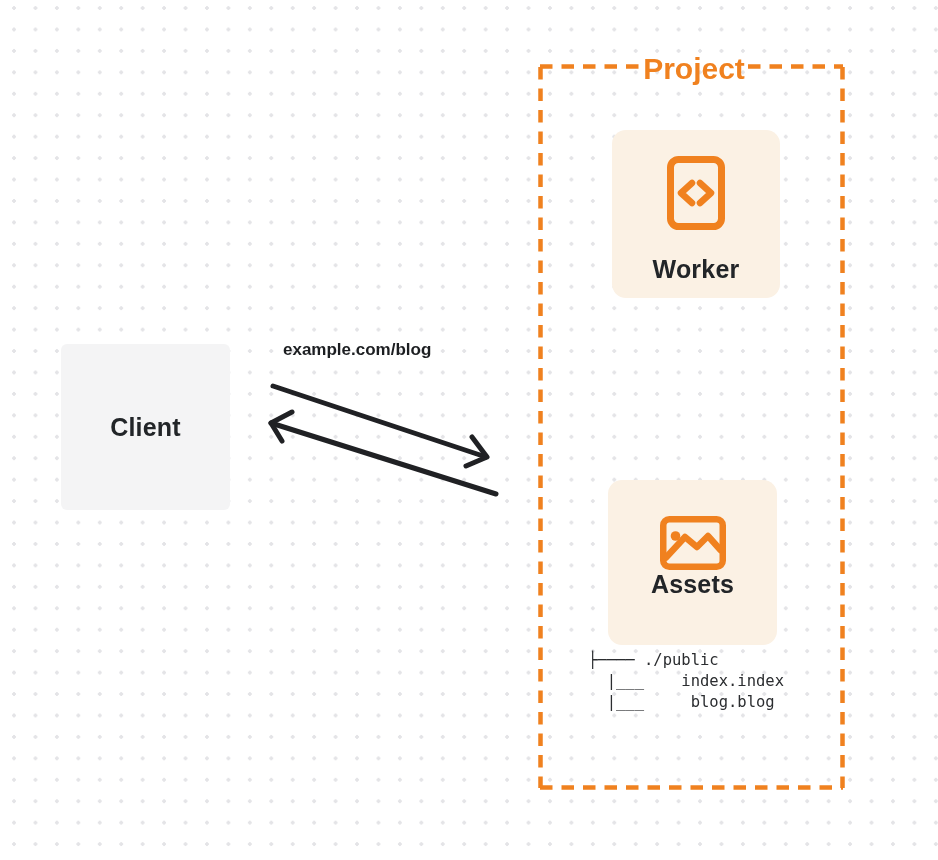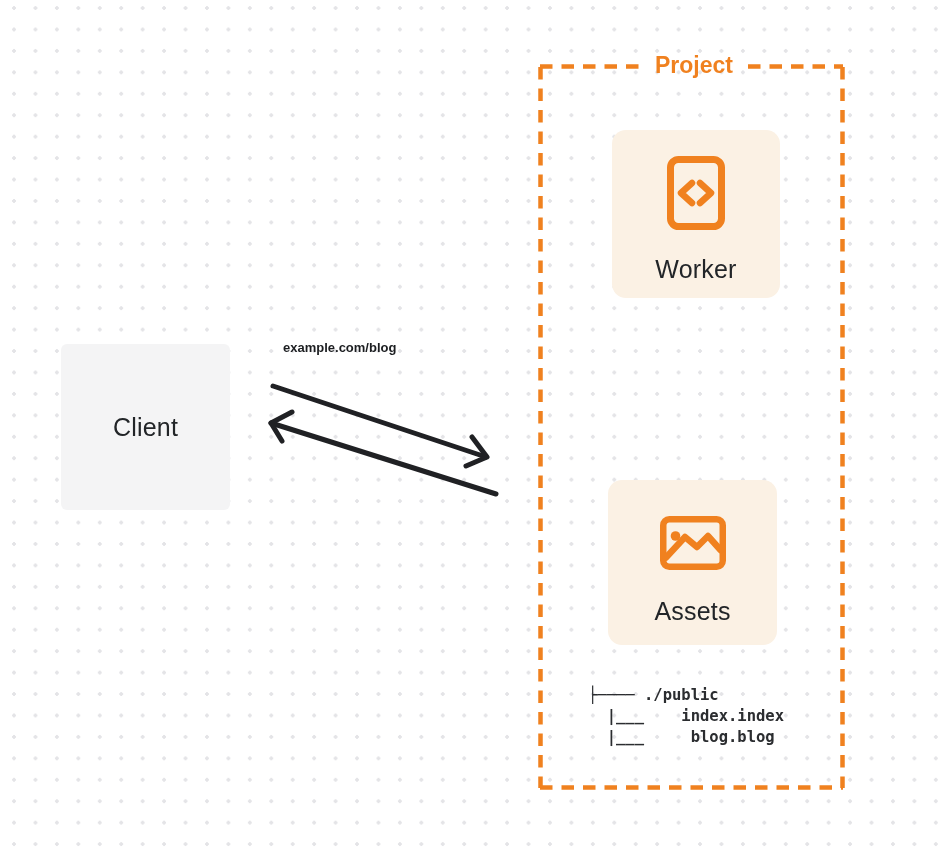--- a/index.html
+++ b/index.html
@@ -26,58 +26,58 @@
     align-items: center;
     box-sizing: border-box;
   }
   .card.cream {
     background: var(--cream, #fbf1e4);
     border-radius: 14px;
     padding-top: 26px;
   }
   .card-label {
     font-size: 25px;
-    font-weight: normal;
+    font-weight: bold;
     color: var(--ink, #222528);
     letter-spacing: 0.2px;
   }
   #worker-card { left: 612px; top: 130px; width: 168px; height: 168px; }
   #worker-card .card-label { margin-top: 25px; }
   #assets-card { left: 608px; top: 480px; width: 169px; height: 165px; padding-top: 36px; }
-  #assets-card .card-label { margin-top: 27px; }
+  #assets-card .card-label { }
   #client-card {
     left: 61px; top: 344px; width: 169px; height: 166px;
     background: #f4f4f5;
     border-radius: 6px;
     justify-content: center;
     text-align: center;
   }
   #project-label {
     position: absolute;
     left: 694px; top: 52px;
     transform: translateX(-50%);
-    font-size: 23px;
+    font-size: 30px;
     font-weight: bold;
     color: var(--accent, #f0811f);
     white-space: nowrap;
   }
   #request-label {
     position: absolute;
     left: 283px; top: 340px;
-    font-size: 13px;
+    font-size: 17px;
     font-weight: bold;
     color: #1c1e21;
     white-space: nowrap;
   }
   #file-tree {
     position: absolute;
-    left: 588px; top: 685px;
+    left: 588px; top: 650px;
     font-family: "DejaVu Sans Mono", monospace;
     font-size: 15.5px;
-    font-weight: 700;
+    font-weight: 400;
     line-height: 21px;
     color: #2b2d30;
   }
   .tree-line { white-space: pre; }
 </style>
 </head>
 <body>
 
 <div class="canvas">
 

